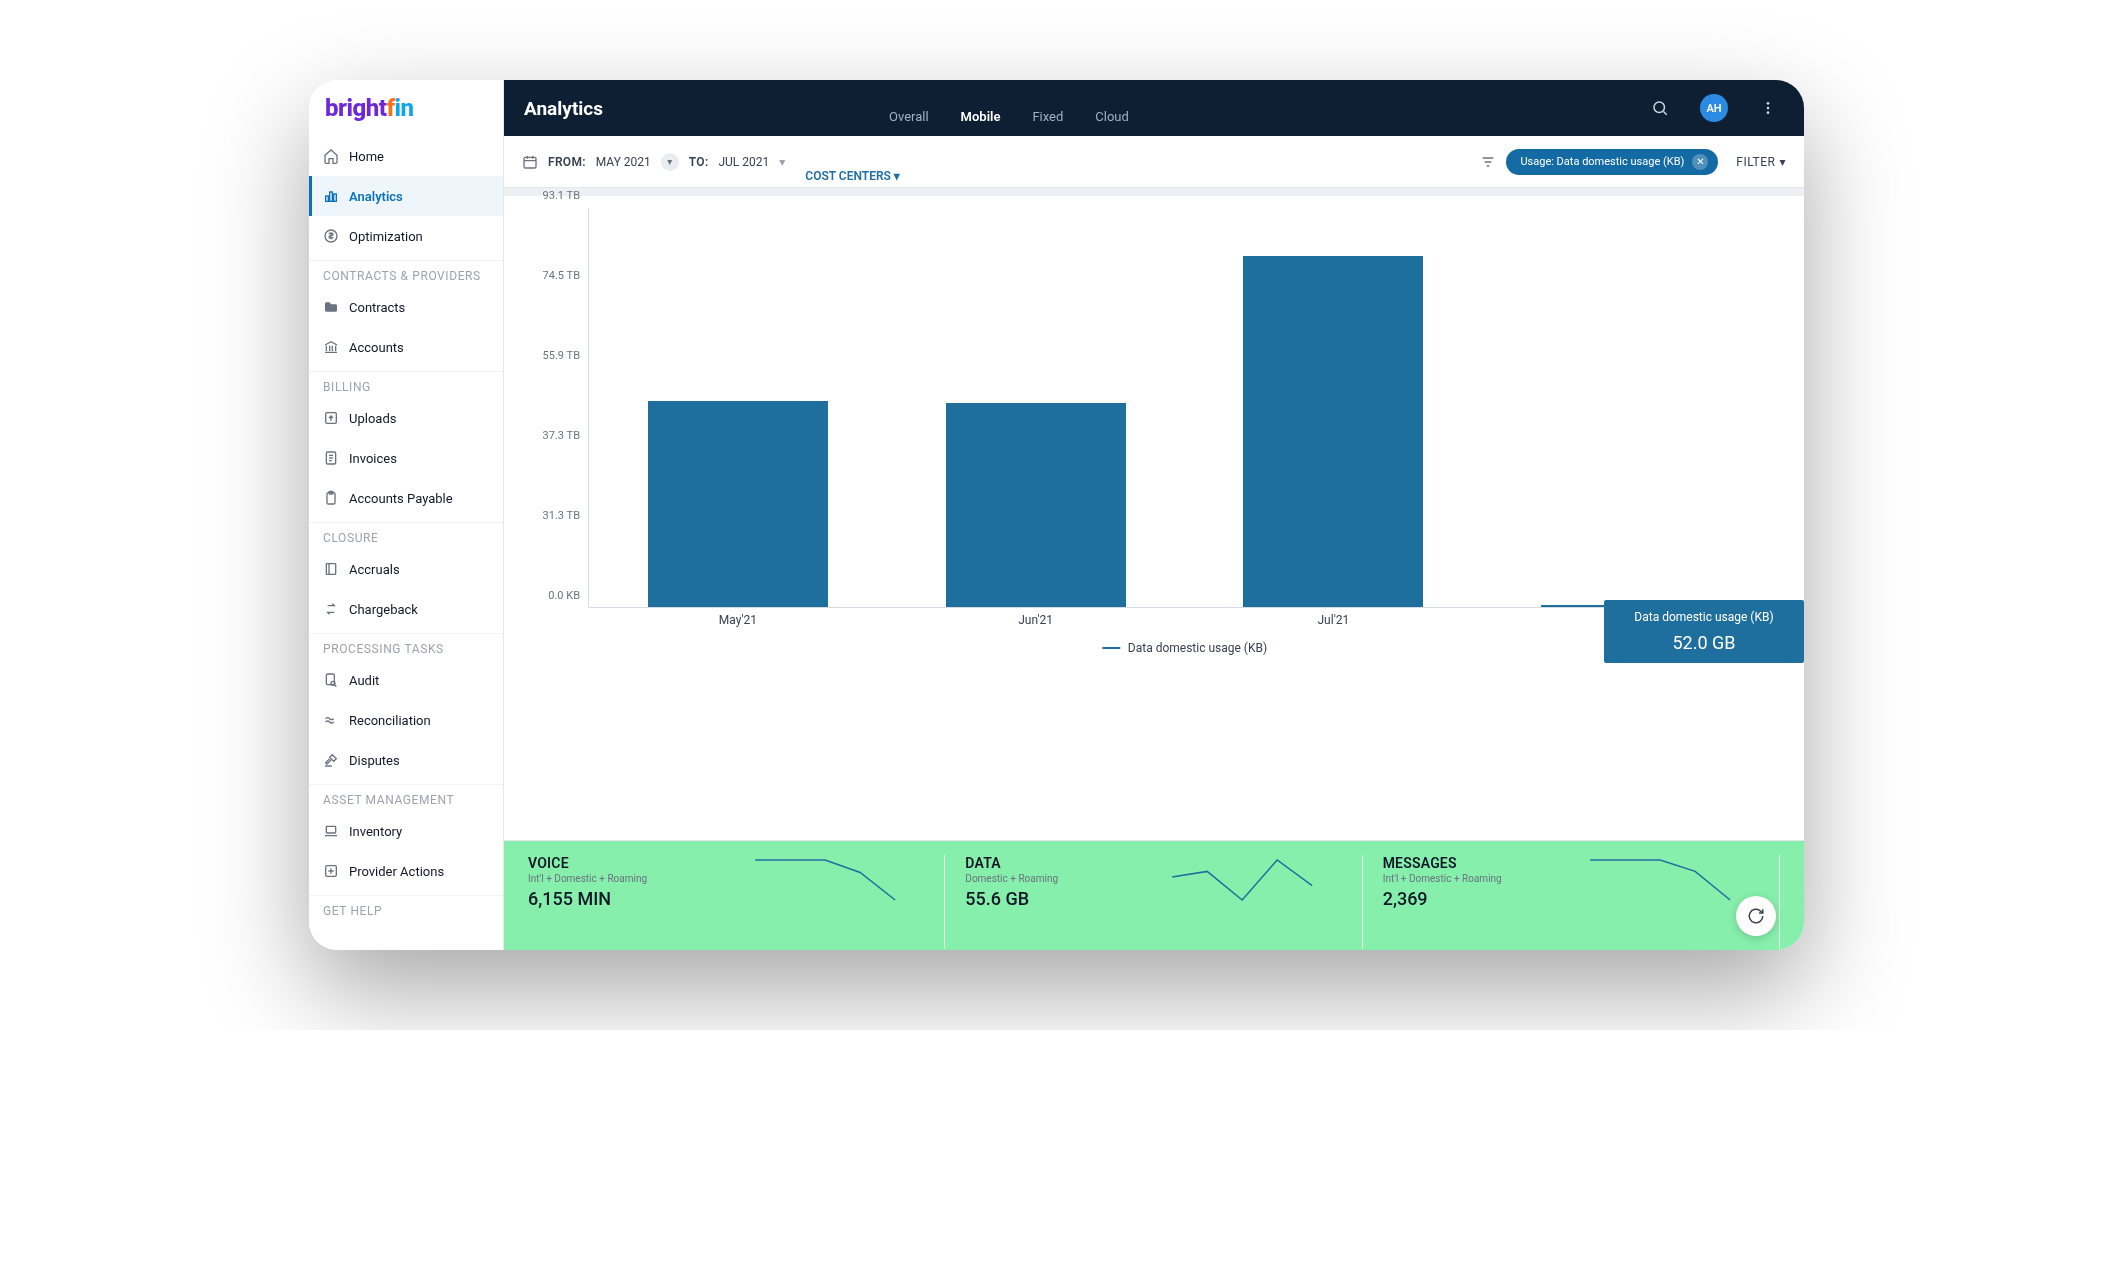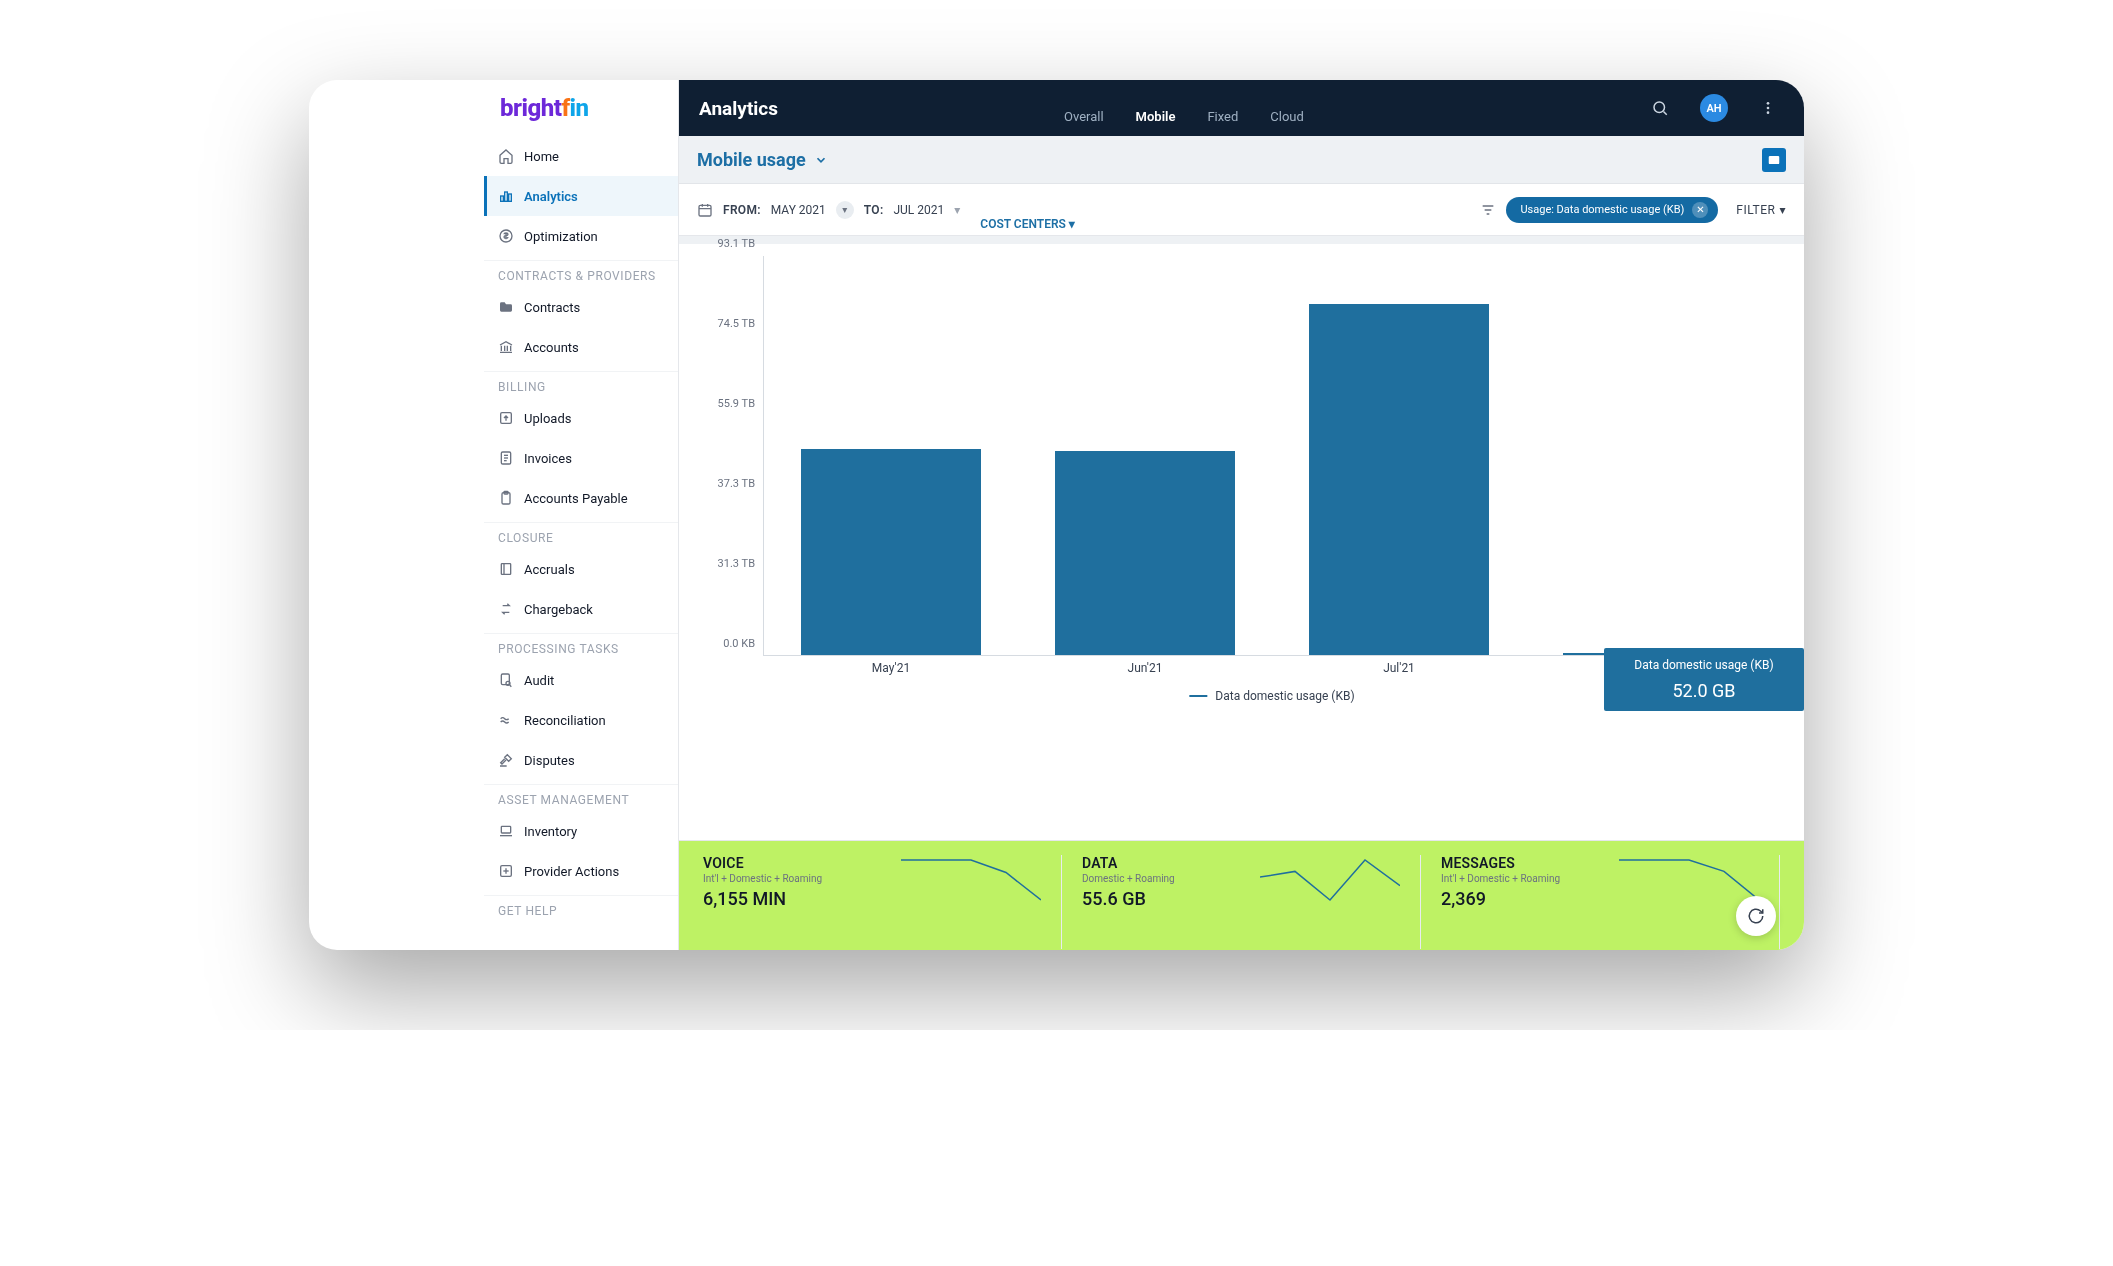--- a/index.html
+++ b/index.html
@@ -13,21 +13,20 @@
   }
   .device {
     width: 1495px;
     height: 870px;
     border-radius: 28px;
     background: #ffffff;
     box-shadow: 0 40px 100px rgba(0,0,0,0.35);
     overflow: hidden;
     display: flex;
     flex-direction: column;
-    align-items: flex-end;
   }
   .app {
     display: flex;
     flex: 1;
     min-height: 0;
   }
   
   .sidebar {
     width: 195px;
     border-right: 1px solid #e5e7eb;
@@ -248,21 +247,21 @@
     font-size: 12px;
     border-radius: 2px;
     text-align: center;
     min-width: 200px;
   }
   .tooltip .t1 { font-size: 12px; margin-bottom: 8px; }
   .tooltip .t2 { font-size: 18px; }
   
   .kpirow {
     height: 110px;
-    background: #bef264;
+    background: #86efac;
     border-top: 1px solid #e5e7eb;
     display: flex;
     padding: 14px 24px 1px;
     gap: 0;
     margin-top: 62px;
     position: relative;
   }
   .kpi {
     flex: 1;
     display: flex;
@@ -468,34 +467,20 @@
         <div class="avatar">AH</div>
         <div class="icon-btn">
           <svg width="16" height="16" viewBox="0 0 24 24" fill="currentColor">
               <circle cx="12" cy="5" r="2"></circle>
               <circle cx="12" cy="12" r="2"></circle>
               <circle cx="12" cy="19" r="2"></circle>
             </svg>
         </div>
       </div>
 
-      <div class="subheader">
-        <span class="label">Mobile usage</span>
-        <span class="chev">
-          <svg width="14" height="14" viewBox="0 0 24 24" fill="none" stroke="currentColor" stroke-width="3">
-              <polyline points="6 9 12 15 18 9"></polyline>
-            </svg>
-        </span>
-        <div class="spacer"></div>
-        <div class="sq-icon">
-          <svg width="14" height="14" viewBox="0 0 24 24" fill="currentColor">
-              <rect x="3" y="5" width="18" height="14" rx="2"></rect>
-            </svg>
-        </div>
-      </div>
 
       <div class="filterrow">
         <span style="color:#6b7280">
           <svg width="16" height="16" viewBox="0 0 24 24" fill="none" stroke="currentColor" stroke-width="2">
               <rect x="3" y="5" width="18" height="16" rx="2"></rect>
               <line x1="3" y1="10" x2="21" y2="10"></line>
               <line x1="8" y1="3" x2="8" y2="7"></line>
               <line x1="16" y1="3" x2="16" y2="7"></line>
             </svg>
         </span>

